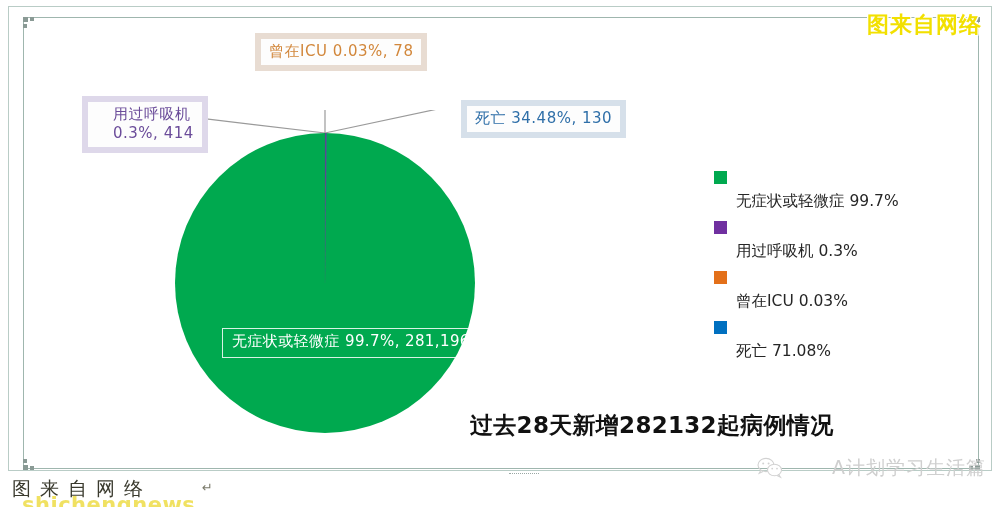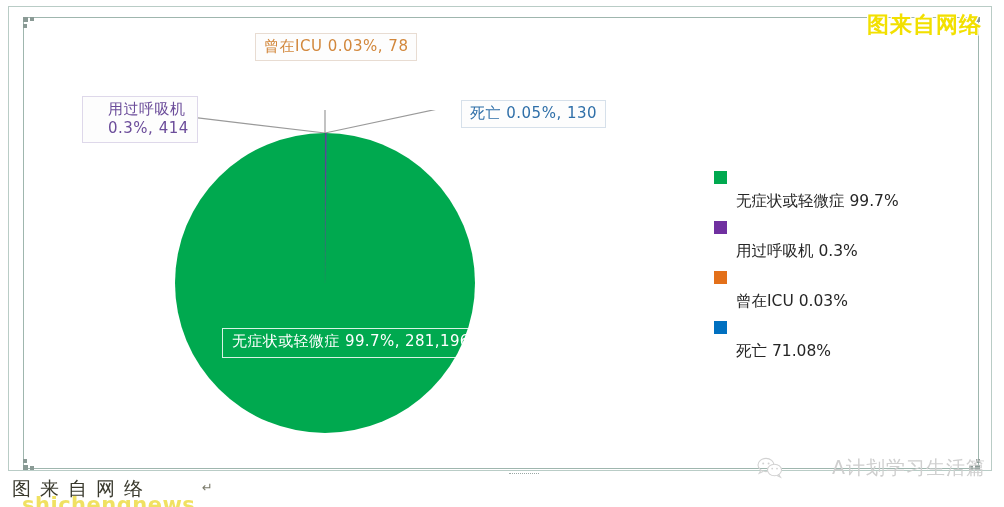--- a/index.html
+++ b/index.html
@@ -48,21 +48,21 @@
     border-top:1px dotted #9aa8a4;
   }
 
   
   .chart-area{position:absolute;left:0;top:0;width:1004px;height:507px;}
   .pie-svg{position:absolute;left:150px;top:110px;}
 
   
   .callout{
     position:absolute;background:#fdfdfd;
-    border:1px solid #000000;
+    border:6px solid #000000;
     padding:3px 8px 4px 8px;
     line-height:1.28;
     white-space:nowrap;
     font-family:"DejaVu Sans","Liberation Sans",sans-serif;
   }
   .callout .l1{display:block;}
   .callout .l2{display:block;}
   #callout-icu{
     left:255px;top:33px;
     color:#d2873b;font-size:15px;letter-spacing:.5px;
@@ -210,21 +210,21 @@
     <div class="callout" id="callout-icu">
       <span class="l1">曾在ICU 0.03%,  78</span>
     </div>
 
     <div class="callout" id="callout-vent">
       <span class="l1">用过呼吸机</span>
       <span class="l2">0.3%,  414</span>
     </div>
 
     <div class="callout" id="callout-death">
-      <span class="l1">死亡 0.05%,  130</span>
+      <span class="l1">死亡 34.48%,  130</span>
     </div>
 
     <div class="legend">
       <div class="legend-item">
         <span class="legend-swatch" style="background:#00a94f"></span>
         <span class="legend-text">无症状或轻微症 99.7%</span>
       </div>
       <div class="legend-item">
         <span class="legend-swatch" style="background:#7030a0"></span>
         <span class="legend-text">用过呼吸机 0.3%</span>
@@ -232,20 +232,21 @@
       <div class="legend-item">
         <span class="legend-swatch" style="background:#e3701a"></span>
         <span class="legend-text">曾在ICU 0.03%</span>
       </div>
       <div class="legend-item">
         <span class="legend-swatch" style="background:#0070c0"></span>
         <span class="legend-text">死亡 71.08%</span>
       </div>
     </div>
 
+    <div id="headline">过去28天新增282132起病例情况</div>
   </div>
 
   <div id="brand">图来自网络</div>
 
   <div id="wechat-watermark">
     <svg class="wc-icon" width="26" height="22" viewBox="0 0 26 22">
       <ellipse cx="9" cy="8" rx="8" ry="6.6" fill="none" stroke="#d2d2d2" stroke-width="1.1"></ellipse>
       <path d="M4,13 L2.2,16.2 L6,14.4" fill="none" stroke="#d2d2d2" stroke-width="1.1"></path>
       <circle cx="6.2" cy="6.4" r="1" fill="#d2d2d2"></circle>
       <circle cx="11.6" cy="6.4" r="1" fill="#d2d2d2"></circle>

